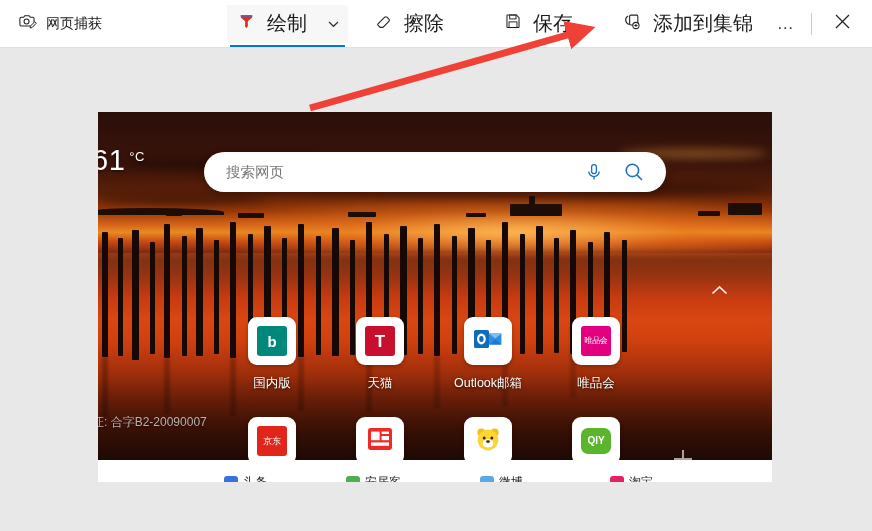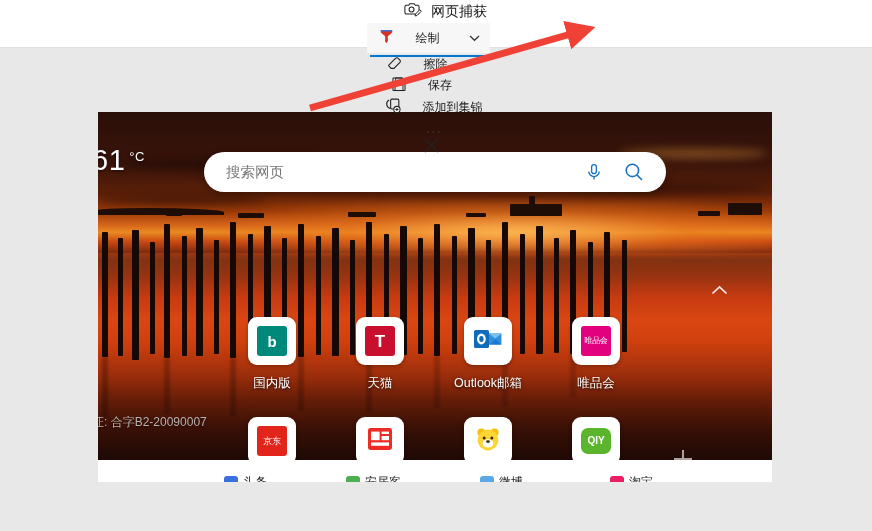--- a/index.html
+++ b/index.html
@@ -16,44 +16,43 @@
   
   #toolbar {
     position: absolute;
     left: 0; top: 0;
     width: 872px; height: 48px;
     background: #ffffff;
     border-bottom: 1px solid #e0e0e0;
     display: flex;
     align-items: center;
     z-index: 10;
-    flex-direction: column;
   }
 
   .app-brand {
     display: flex;
     align-items: center;
     gap: 9px;
     margin-left: 18px;
   }
   .app-brand .label {
     font-size: 14px;
     color: #1a1a1a;
     white-space: nowrap;
   }
 
   .tb-spacer { flex: 1; }
 
   .tb-btn {
     display: flex;
     align-items: center;
-    gap: 20px;
+    gap: 11px;
     height: 38px;
     padding: 0 10px;
-    font-size: 12px;
+    font-size: 20px;
     color: #1a1a1a;
     cursor: pointer;
     white-space: nowrap;
     position: relative;
     background: transparent;
     border: none;
     font-family: inherit;
   }
 
   #draw-button {

